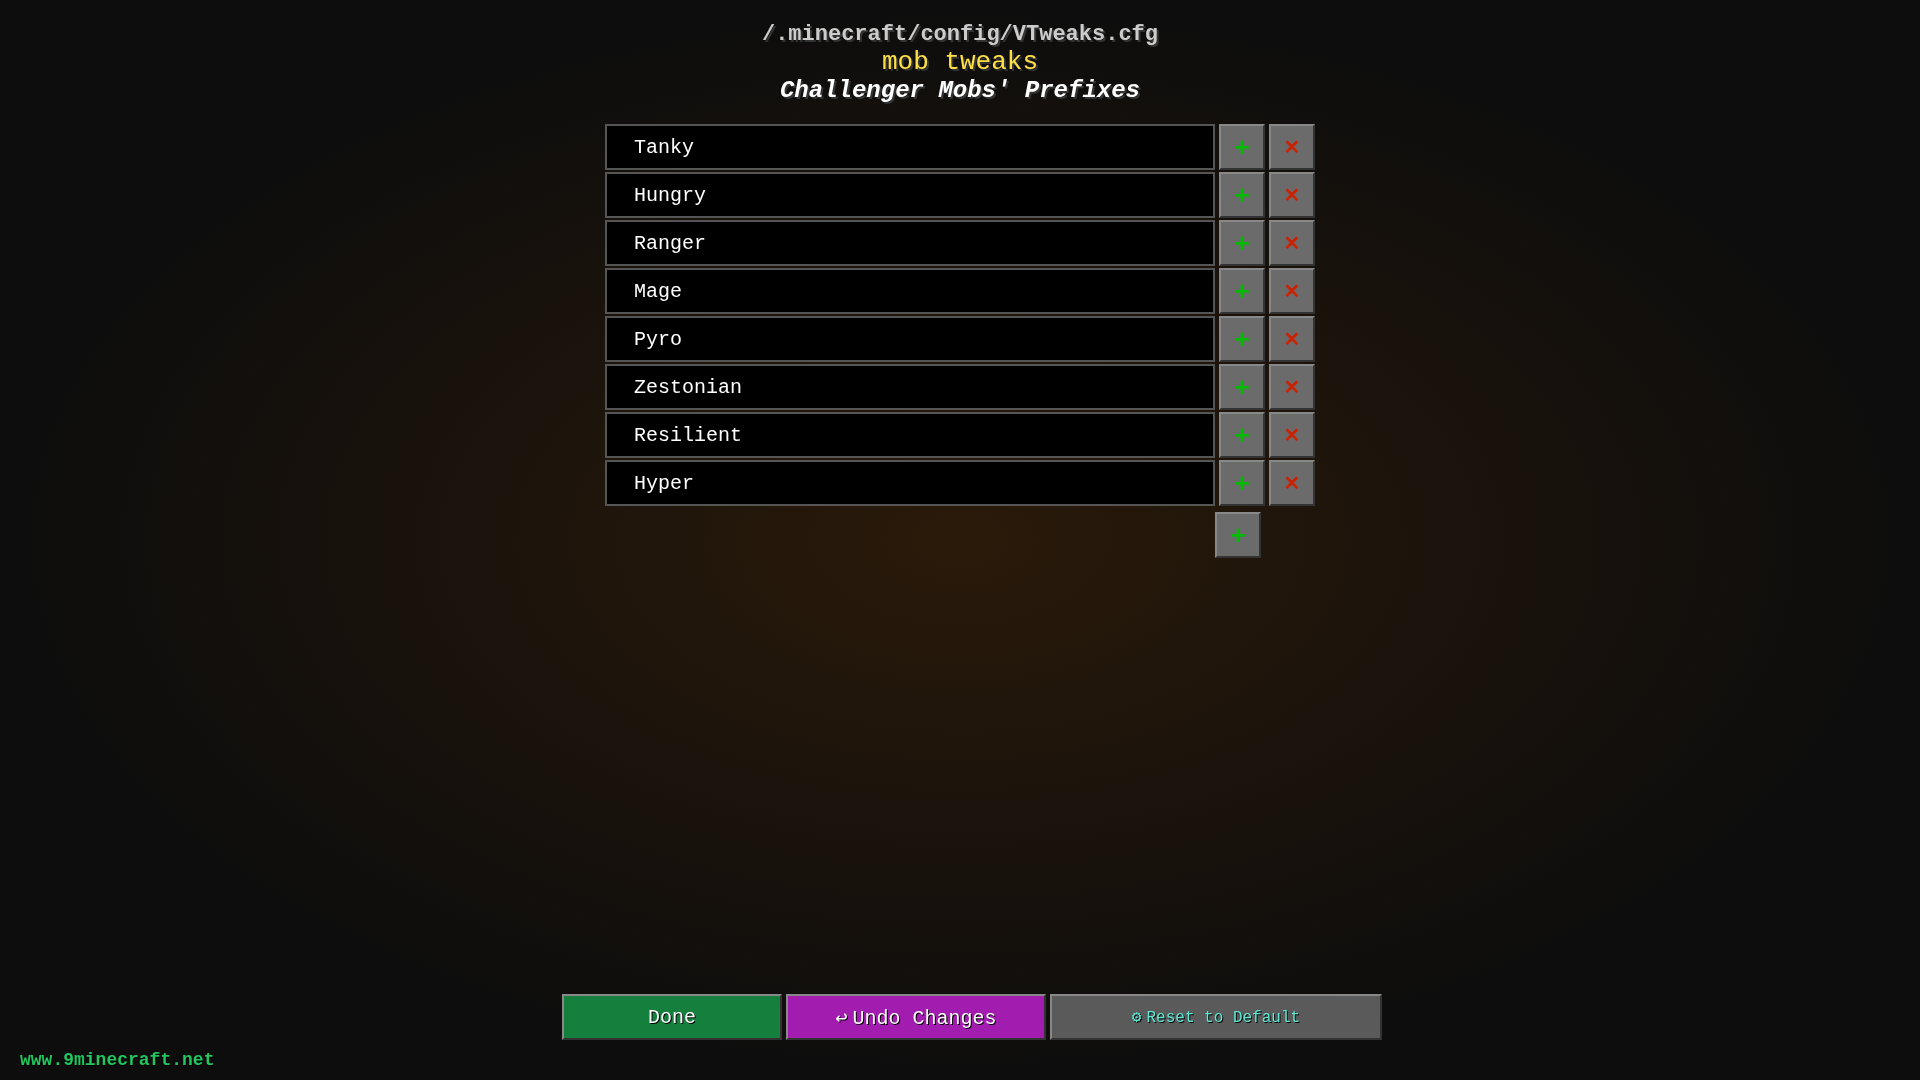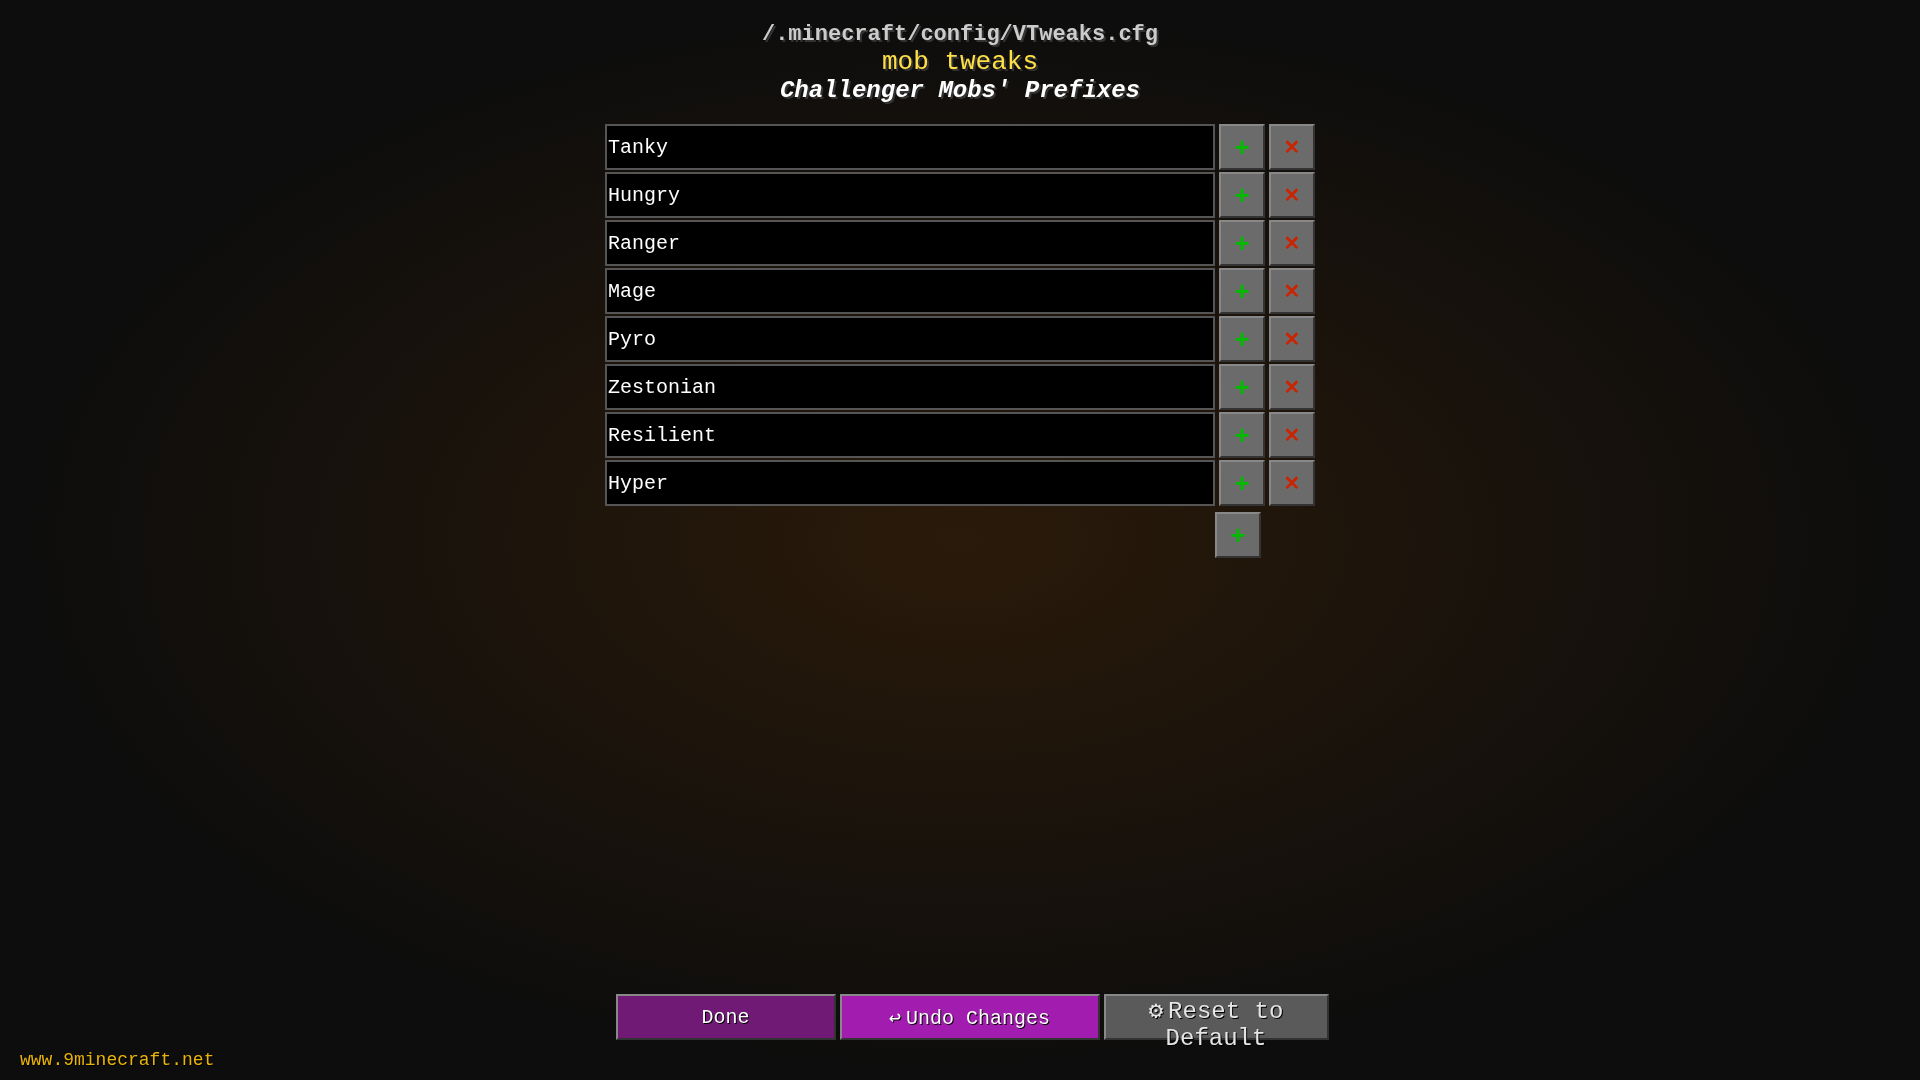--- a/index.html
+++ b/index.html
@@ -64,21 +64,21 @@
     }
 
     .text-input {
       width: 610px;
       height: 46px;
       background-color: #000000;
       border: 2px solid #555555;
       color: #ffffff;
       font-family: 'Courier New', monospace;
       font-size: 20px;
-      padding: 4px 1px;
+      padding: 4px 27px;
       outline: none;
     }
 
     .btn-add {
       width: 46px;
       height: 46px;
       background-color: #6b6b6b;
       border: 2px solid #888888;
       border-bottom-color: #333;
       border-right-color: #333;
@@ -130,21 +130,21 @@
       position: absolute;
       bottom: 40px;
       display: flex;
       gap: 4px;
       align-items: center;
     }
 
     .btn-done {
       width: 220px;
       height: 46px;
-      background-color: #701a75;
+      background-color: #15803d;
       border: 2px solid #888888;
       border-bottom-color: #333;
       border-right-color: #333;
       color: #ffffff;
       font-family: 'Courier New', monospace;
       font-size: 20px;
       cursor: pointer;
       text-shadow: 1px 1px #000;
       margin-left: 24px;
     }
@@ -157,40 +157,40 @@
       border-bottom-color: #333;
       border-right-color: #333;
       color: #ffffff;
       font-family: 'Courier New', monospace;
       font-size: 20px;
       cursor: pointer;
       text-shadow: 1px 1px #000;
     }
 
     .btn-reset {
-      width: 225px;
+      width: 332px;
       height: 46px;
       background-color: #5a5a5a;
       border: 2px solid #888888;
       border-bottom-color: #333;
       border-right-color: #333;
-      color: #e5e5e5;
-      font-family: 'Courier New', monospace;
-      font-size: 24px;
+      color: #5eead4;
+      font-family: 'Courier New', monospace;
+      font-size: 16px;
       cursor: pointer;
       text-shadow: 1px 1px #000;
     }
 
     .watermark {
       position: absolute;
       bottom: 10px;
       left: 20px;
-      color: #eab308;
+      color: #22c55e;
       font-size: 18px;
-      font-weight: normal;
+      font-weight: bold;
       font-family: 'Courier New', monospace;
       text-shadow: 1px 1px #000;
     }
   </style>
 </head>
 <body>
 
 <div class="header">
   <div class="header-path">/.minecraft/config/VTweaks.cfg</div>
   <div class="header-sub">mob tweaks</div>

